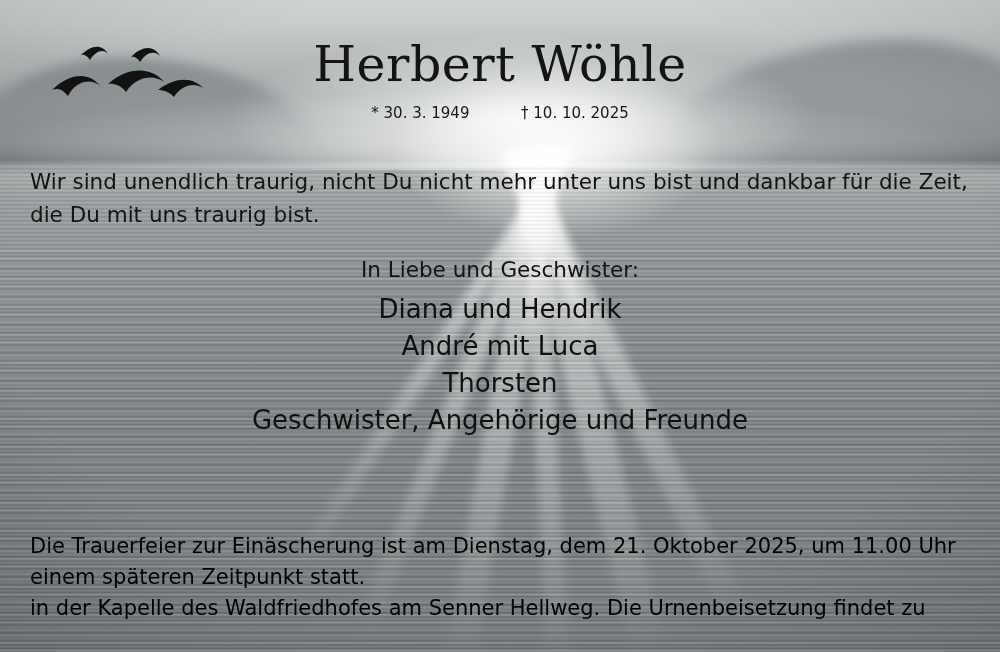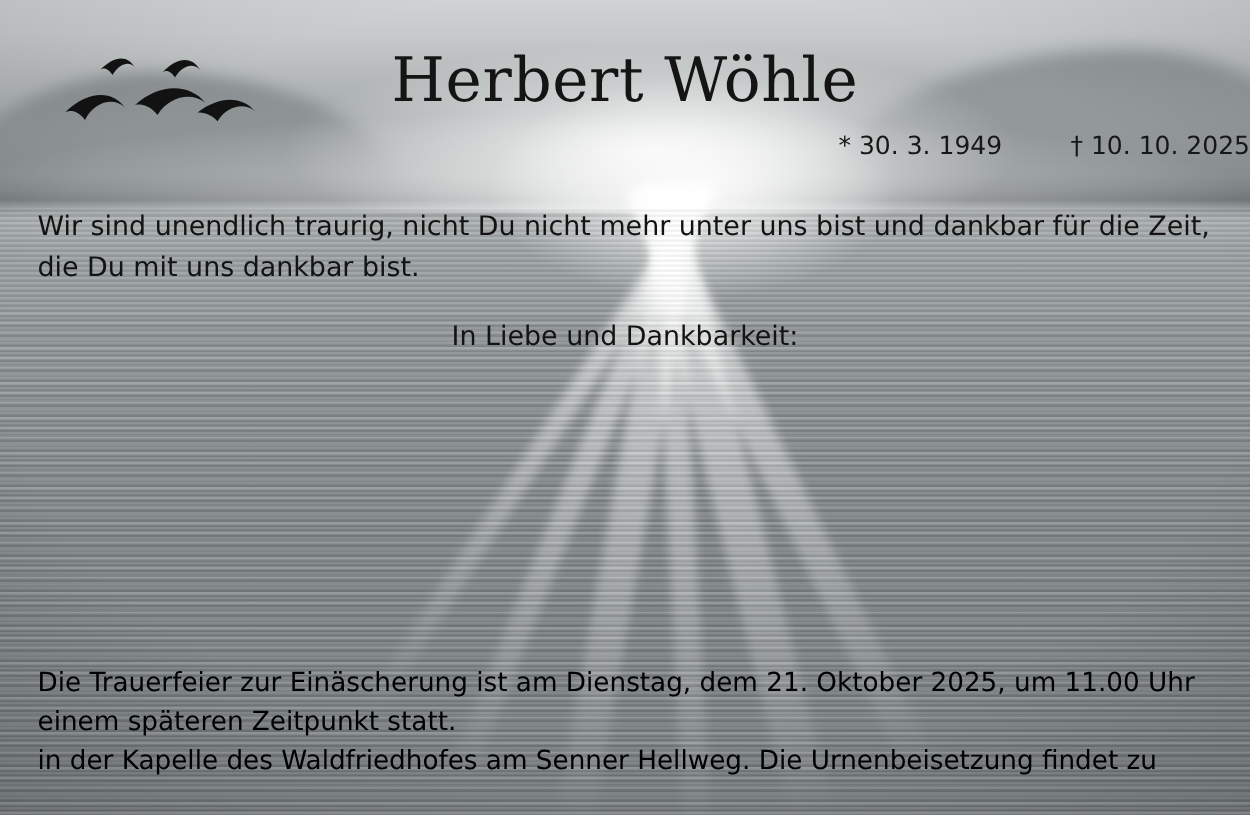--- a/index.html
+++ b/index.html
@@ -119,22 +119,22 @@
     text-align: center;
     font-family: "DejaVu Serif", serif;
     font-size: 49px;
     font-weight: 400;
     letter-spacing: 0.5px;
     color: #141414;
   }
   .dates {
     position: absolute;
     left: 0; right: 0; top: 104px;
-    text-align: right;
-    font-size: 20px;
+    text-align: center;
+    font-size: 15px;
     color: #171717;
   }
   .dates .gap {
     display: inline-block;
     width: 42px;
   }
   .intro {
     position: absolute;
     left: 30px; right: 26px; top: 165px;
     font-size: 21.5px;
@@ -209,25 +209,31 @@
     <div class="dates">
       <span>*</span>
       <span>30. 3. 1949</span>
       <span class="gap"></span>
       <span>†</span>
       <span>10. 10. 2025</span>
     </div>
 
     <div class="intro">
       <span>Wir sind unendlich traurig, nicht Du nicht mehr unter uns bist und dankbar für die Zeit,</span>
-      <span class="l2">die Du mit uns dankbar bist.</span>
-    </div>
-
-    <div class="dedication">In Liebe und Dankbarkeit:</div>
-
+      <span class="l2">die Du mit uns traurig bist.</span>
+    </div>
+
+    <div class="dedication">In Liebe und Geschwister:</div>
+
+    <div class="family">
+      <div class="family-line">Diana und Hendrik</div>
+      <div class="family-line">André mit Luca</div>
+      <div class="family-line">Thorsten</div>
+      <div class="family-line">Geschwister, Angehörige und Freunde</div>
+    </div>
 
 
     <div class="ceremony">
       <div>Die Trauerfeier zur Einäscherung ist am Dienstag, dem 21. Oktober 2025, um 11.00 Uhr</div>
       <div>einem späteren Zeitpunkt statt.</div>
       <div>in der Kapelle des Waldfriedhofes am Senner Hellweg. Die Urnenbeisetzung findet zu</div>
     </div>
 
   </div>
 </div>

